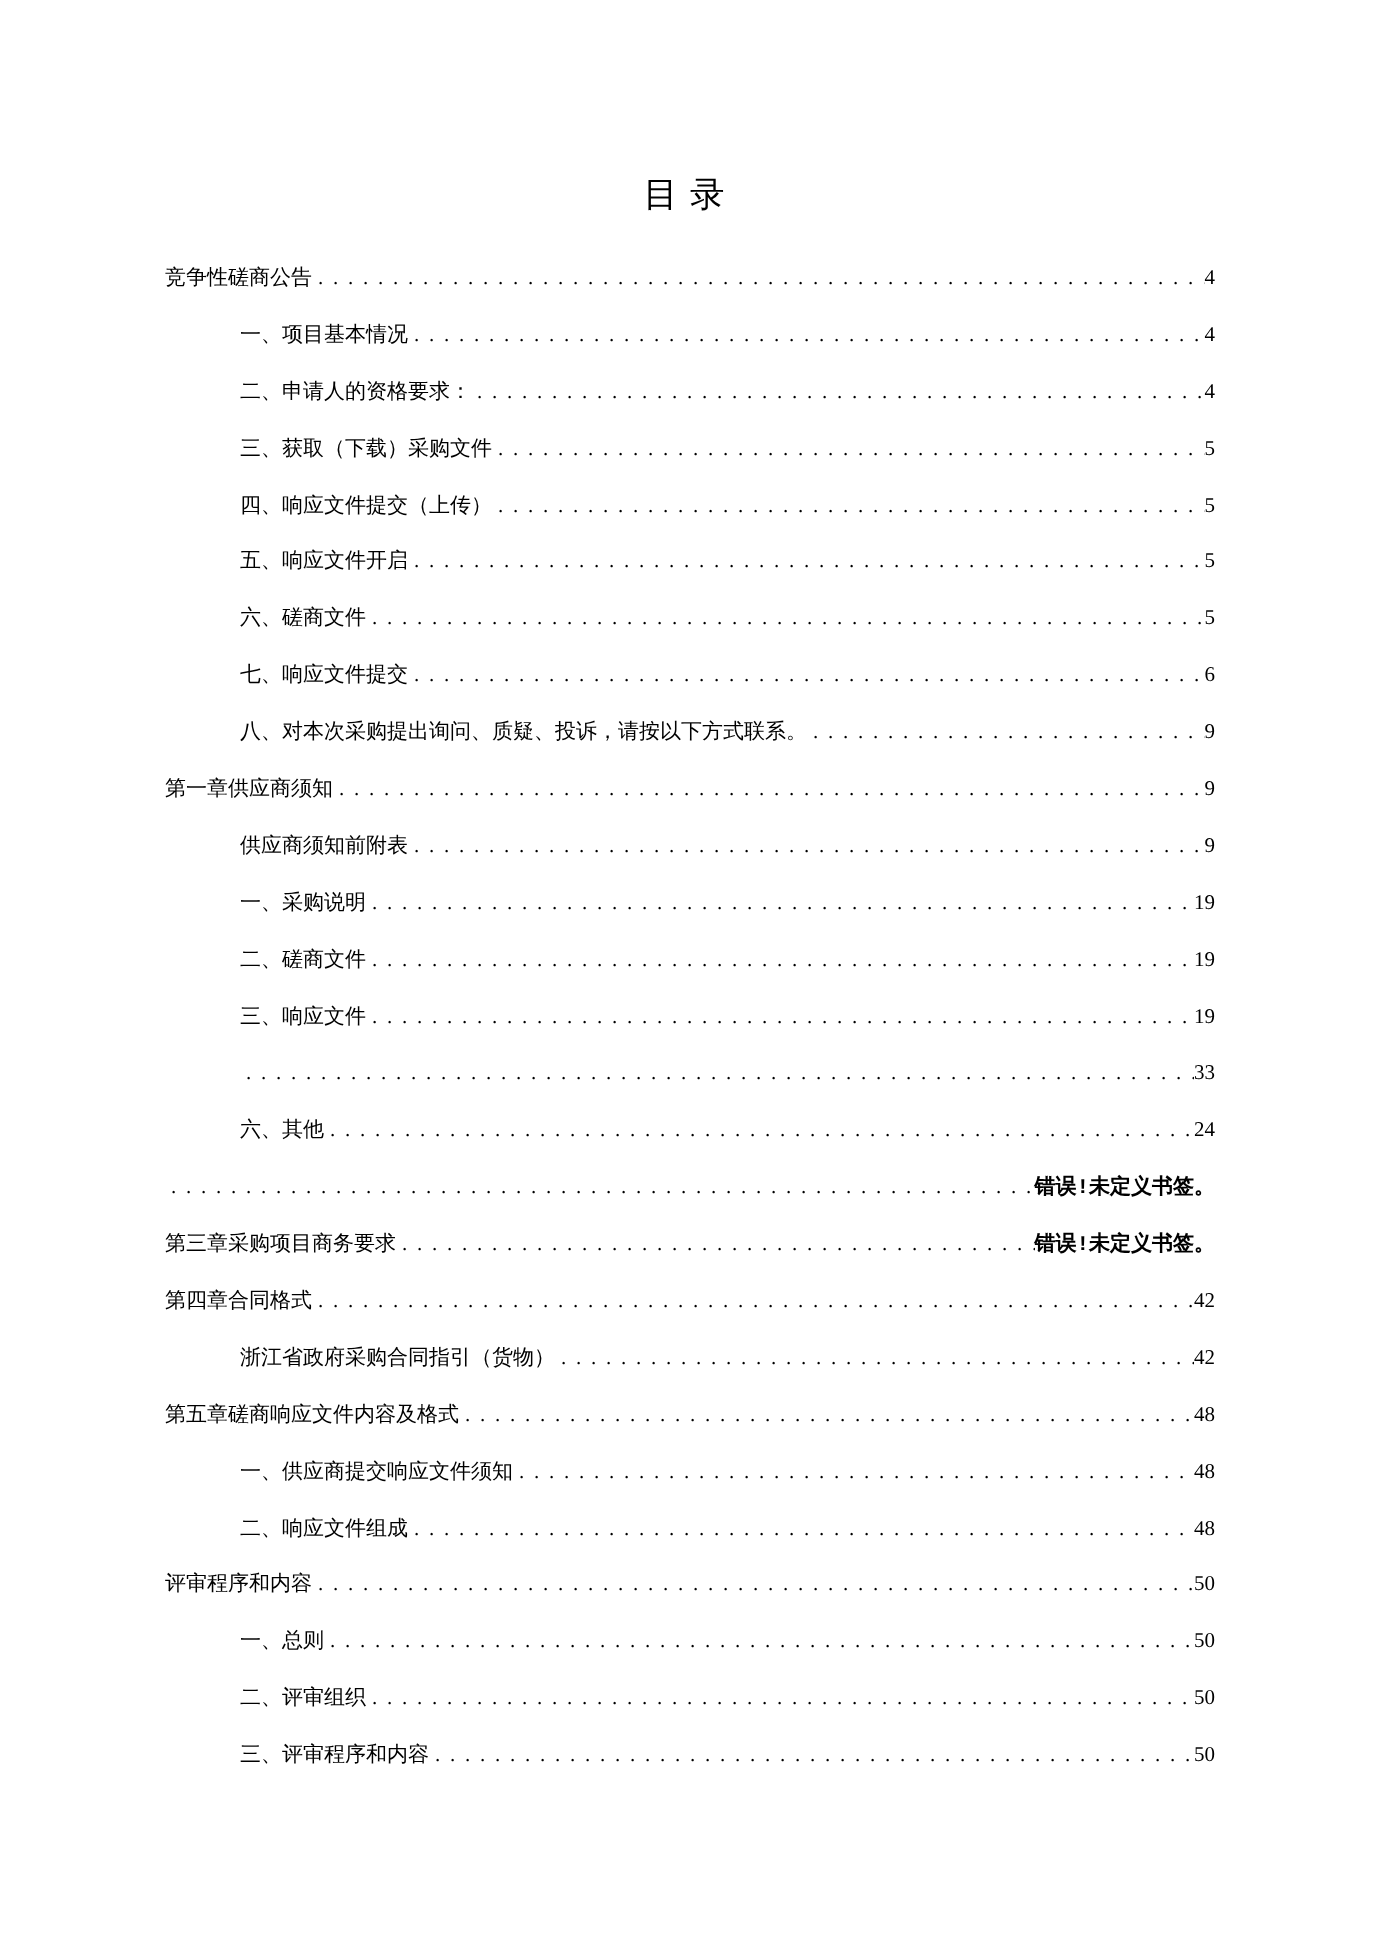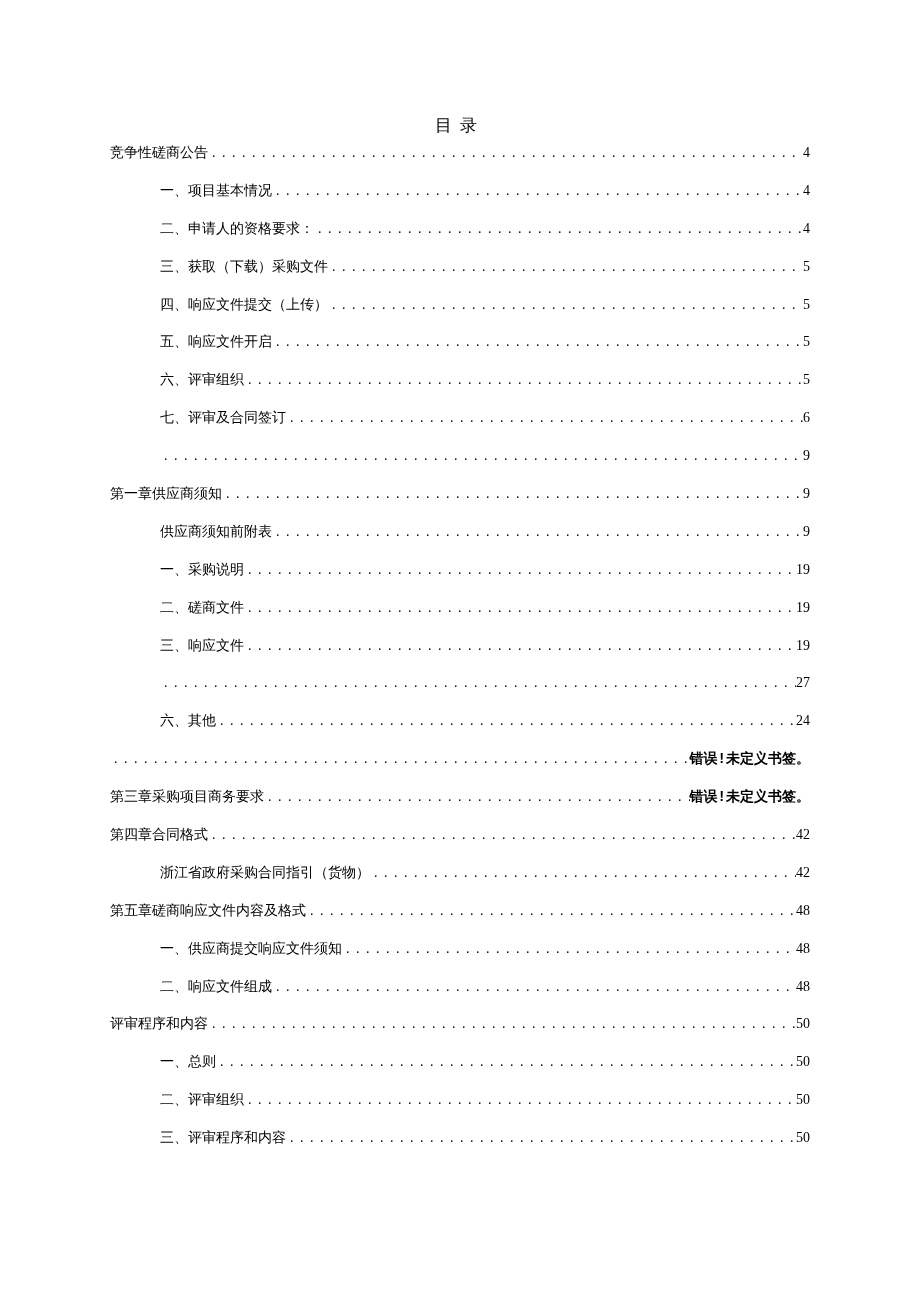--- a/index.html
+++ b/index.html
@@ -11,23 +11,23 @@
   }
   .page {
     width: 920px;
     height: 1301px;
     box-sizing: border-box;
     padding: 110px 110px 0 110px;
     position: relative;
   }
   .title {
     text-align: center;
-    font-size: 17px;
+    font-size: 23px;
     letter-spacing: 8px;
-    margin: 4px 0 5px 0;
+    margin: 4px 0 30px 0;
   }
   .toc-row {
     display: flex;
     align-items: flex-end;
     font-size: 14px;
     line-height: 1.6;
     margin-bottom: 15.5px;
     white-space: nowrap;
   }
   .toc-row.lvl0 { padding-left: 0; }
@@ -79,30 +79,31 @@
         <span class="toc-label">四、响应文件提交（上传）</span>
         <span class="toc-dots"></span>
         <span class="toc-page">5</span>
       </div>
       <div class="toc-row lvl1">
         <span class="toc-label">五、响应文件开启</span>
         <span class="toc-dots"></span>
         <span class="toc-page">5</span>
       </div>
       <div class="toc-row lvl1">
-        <span class="toc-label">六、评审组织</span>
+        <span class="toc-label">六、磋商文件</span>
         <span class="toc-dots"></span>
         <span class="toc-page">5</span>
       </div>
       <div class="toc-row lvl1">
-        <span class="toc-label">七、评审及合同签订</span>
+        <span class="toc-label">七、响应文件提交</span>
         <span class="toc-dots"></span>
         <span class="toc-page">6</span>
       </div>
       <div class="toc-row lvl1">
+        <span class="toc-label">八、对本次采购提出询问、质疑、投诉，请按以下方式联系。</span>
         <span class="toc-dots"></span>
         <span class="toc-page">9</span>
       </div>
       <div class="toc-row lvl0">
         <span class="toc-label">第一章供应商须知</span>
         <span class="toc-dots"></span>
         <span class="toc-page">9</span>
       </div>
       <div class="toc-row lvl1">
         <span class="toc-label">供应商须知前附表</span>
@@ -119,21 +120,21 @@
         <span class="toc-dots"></span>
         <span class="toc-page">19</span>
       </div>
       <div class="toc-row lvl1">
         <span class="toc-label">三、响应文件</span>
         <span class="toc-dots"></span>
         <span class="toc-page">19</span>
       </div>
       <div class="toc-row lvl1">
         <span class="toc-dots"></span>
-        <span class="toc-page">27</span>
+        <span class="toc-page">33</span>
       </div>
       <div class="toc-row lvl1">
         <span class="toc-label">六、其他</span>
         <span class="toc-dots"></span>
         <span class="toc-page">24</span>
       </div>
       <div class="toc-row lvl0">
         <span class="toc-dots"></span>
         <span class="toc-page"><span class="bold">错误!未定义书签。</span></span>
       </div>

